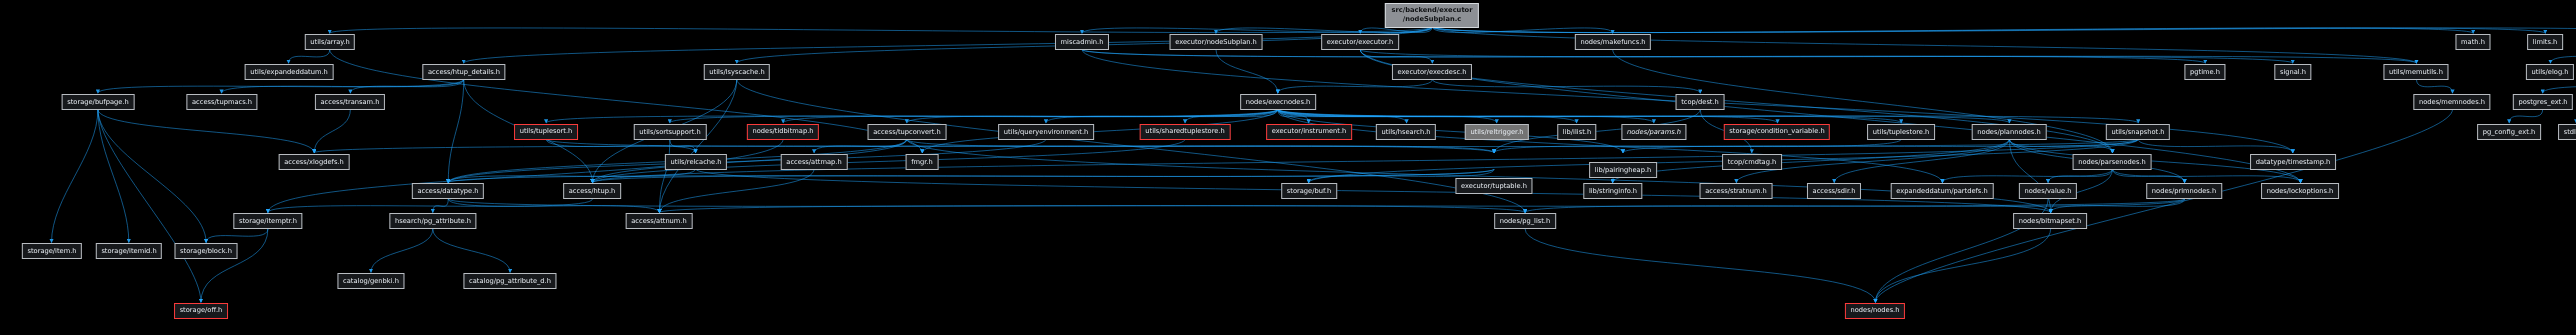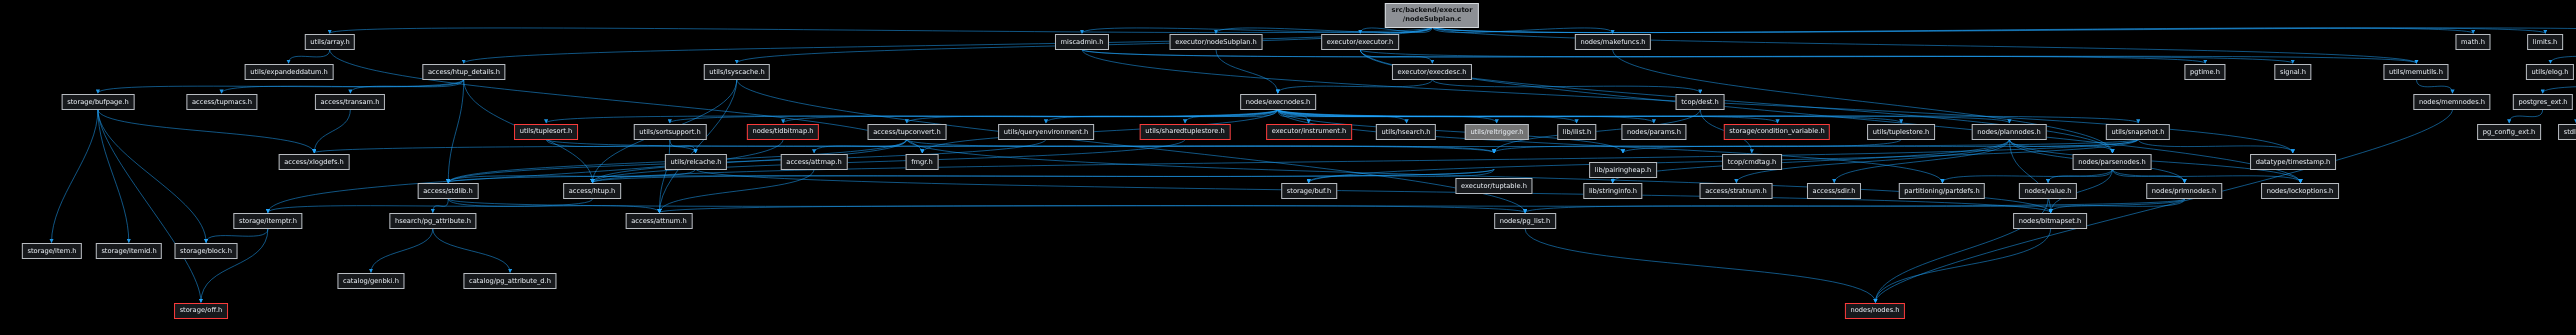--- a/index.html
+++ b/index.html
@@ -194,43 +194,43 @@
     <div class="node red" title="utils/tuplesort.h" style="left: 546px; top: 124px; background: rgb(23, 25, 28); color: rgb(231, 236, 242); border-color: rgb(251, 59, 59);">utils/tuplesort.h</div>
     <div class="node" title="utils/sortsupport.h" style="left: 670px; top: 124px; background: rgb(23, 25, 28); color: rgb(231, 236, 242);">utils/sortsupport.h</div>
     <div class="node red" title="nodes/tidbitmap.h" style="left: 783px; top: 124px; background: rgb(23, 25, 28); color: rgb(231, 236, 242); border-color: rgb(251, 59, 59);">nodes/tidbitmap.h</div>
     <div class="node" title="access/tupconvert.h" style="left: 907px; top: 124px; background: rgb(23, 25, 28); color: rgb(231, 236, 242);">access/tupconvert.h</div>
     <div class="node" title="utils/queryenvironment.h" style="left: 1046px; top: 124px; background: rgb(23, 25, 28); color: rgb(231, 236, 242);">utils/queryenvironment.h</div>
     <div class="node red" title="utils/sharedtuplestore.h" style="left: 1185px; top: 124px; background: rgb(23, 25, 28); color: rgb(231, 236, 242); border-color: rgb(251, 59, 59);">utils/sharedtuplestore.h</div>
     <div class="node red" title="executor/instrument.h" style="left: 1309px; top: 124px; background: rgb(23, 25, 28); color: rgb(231, 236, 242); border-color: rgb(251, 59, 59);">executor/instrument.h</div>
     <div class="node" title="utils/hsearch.h" style="left: 1406px; top: 124px; background: rgb(23, 25, 28); color: rgb(231, 236, 242);">utils/hsearch.h</div>
     <div class="node" title="utils/reltrigger.h" style="left: 1497px; top: 124px; background: #737373; color: rgb(231, 236, 242);">utils/reltrigger.h</div>
     <div class="node" title="lib/ilist.h" style="left: 1577px; top: 124px; background: rgb(23, 25, 28); color: rgb(231, 236, 242);">lib/ilist.h</div>
-    <div class="node" title="nodes/params.h" style="left: 1654px; top: 124px; background: rgb(23, 25, 28); color: rgb(231, 236, 242);">nodes/params.h</div>
+    <div class="node" title="nodes/params.h" style="left: 1654px; top: 124px; background: rgb(23, 25, 28); color: rgb(231, 236, 242); font-style: italic;">nodes/params.h</div>
     <div class="node red" title="storage/condition_variable.h" style="left: 1777px; top: 124px; background: rgb(23, 25, 28); color: rgb(231, 236, 242); border-color: rgb(251, 59, 59);">storage/condition_variable.h</div>
     <div class="node" title="utils/tuplestore.h" style="left: 1901px; top: 124px; background: rgb(23, 25, 28); color: rgb(231, 236, 242);">utils/tuplestore.h</div>
     <div class="node" title="nodes/plannodes.h" style="left: 2009px; top: 124px; background: rgb(23, 25, 28); color: rgb(231, 236, 242);">nodes/plannodes.h</div>
     <div class="node" title="utils/snapshot.h" style="left: 2138px; top: 124px; background: rgb(23, 25, 28); color: rgb(231, 236, 242);">utils/snapshot.h</div>
     <div class="node" title="pg_config_ext.h" style="left: 2509px; top: 124px; background: rgb(23, 25, 28); color: rgb(231, 236, 242);">pg_config_ext.h</div>
     <div class="node" title="stdlib.h" style="left: 2576px; top: 124px; background: rgb(23, 25, 28); color: rgb(231, 236, 242);">stdlib.h</div>
     <div class="node" title="access/xlogdefs.h" style="left: 314px; top: 154px; background: rgb(23, 25, 28); color: rgb(231, 236, 242);">access/xlogdefs.h</div>
     <div class="node" title="utils/relcache.h" style="left: 696px; top: 154px; background: rgb(23, 25, 28); color: rgb(231, 236, 242);">utils/relcache.h</div>
     <div class="node" title="access/attmap.h" style="left: 814px; top: 154px; background: rgb(23, 25, 28); color: rgb(231, 236, 242);">access/attmap.h</div>
     <div class="node" title="fmgr.h" style="left: 922px; top: 154px; background: rgb(23, 25, 28); color: rgb(231, 236, 242);">fmgr.h</div>
     <div class="node" title="executor/tuptable.h" style="left: 1494px; top: 154px; background: rgb(23, 25, 28); color: rgb(231, 236, 242); margin-top: 24px;">executor/tuptable.h</div>
     <div class="node" title="lib/pairingheap.h" style="left: 1623px; top: 162px; background: rgb(23, 25, 28); color: rgb(231, 236, 242);">lib/pairingheap.h</div>
     <div class="node" title="tcop/cmdtag.h" style="left: 1752px; top: 154px; background: rgb(23, 25, 28); color: rgb(231, 236, 242);">tcop/cmdtag.h</div>
     <div class="node" title="nodes/parsenodes.h" style="left: 2112px; top: 154px; background: rgb(23, 25, 28); color: rgb(231, 236, 242);">nodes/parsenodes.h</div>
     <div class="node" title="datatype/timestamp.h" style="left: 2293px; top: 154px; background: rgb(23, 25, 28); color: rgb(231, 236, 242);">datatype/timestamp.h</div>
-    <div class="node" title="access/tupdesc.h" style="left: 448px; top: 183px; background: rgb(23, 25, 28); color: rgb(231, 236, 242);">access/stdlib.h</div>
+    <div class="node" title="access/tupdesc.h" style="left: 448px; top: 183px; background: rgb(23, 25, 28); color: rgb(231, 236, 242);">access/datatype.h</div>
     <div class="node" title="access/htup.h" style="left: 592px; top: 183px; background: rgb(23, 25, 28); color: rgb(231, 236, 242);">access/htup.h</div>
     <div class="node" title="storage/buf.h" style="left: 1309px; top: 183px; background: rgb(23, 25, 28); color: rgb(231, 236, 242);">storage/buf.h</div>
     <div class="node" title="lib/stringinfo.h" style="left: 1613px; top: 183px; background: rgb(23, 25, 28); color: rgb(231, 236, 242);">lib/stringinfo.h</div>
     <div class="node" title="access/stratnum.h" style="left: 1736px; top: 183px; background: rgb(23, 25, 28); color: rgb(231, 236, 242);">access/stratnum.h</div>
     <div class="node" title="access/sdir.h" style="left: 1834px; top: 183px; background: rgb(23, 25, 28); color: rgb(231, 236, 242);">access/sdir.h</div>
-    <div class="node" title="partitioning/partdefs.h" style="left: 1942px; top: 183px; background: rgb(23, 25, 28); color: rgb(231, 236, 242);">partitioning/partdefs.h</div>
+    <div class="node" title="partitioning/partdefs.h" style="left: 1942px; top: 183px; background: rgb(23, 25, 28); color: rgb(231, 236, 242);">expandeddatum/partdefs.h</div>
     <div class="node" title="nodes/value.h" style="left: 2048px; top: 183px; background: rgb(23, 25, 28); color: rgb(231, 236, 242);">nodes/value.h</div>
     <div class="node" title="nodes/primnodes.h" style="left: 2184px; top: 183px; background: rgb(23, 25, 28); color: rgb(231, 236, 242);">nodes/primnodes.h</div>
     <div class="node" title="nodes/lockoptions.h" style="left: 2300px; top: 183px; background: rgb(23, 25, 28); color: rgb(231, 236, 242);">nodes/lockoptions.h</div>
     <div class="node" title="storage/itemptr.h" style="left: 268px; top: 213px; background: rgb(23, 25, 28); color: rgb(231, 236, 242);">storage/itemptr.h</div>
     <div class="node" title="catalog/pg_attribute.h" style="left: 433px; top: 213px; background: rgb(23, 25, 28); color: rgb(231, 236, 242);">hsearch/pg_attribute.h</div>
     <div class="node" title="access/attnum.h" style="left: 659px; top: 213px; background: rgb(23, 25, 28); color: rgb(231, 236, 242);">access/attnum.h</div>
     <div class="node" title="nodes/pg_list.h" style="left: 1525px; top: 213px; background: rgb(23, 25, 28); color: rgb(231, 236, 242);">nodes/pg_list.h</div>
     <div class="node" title="nodes/bitmapset.h" style="left: 2050px; top: 213px; background: rgb(23, 25, 28); color: rgb(231, 236, 242);">nodes/bitmapset.h</div>
     <div class="node" title="storage/item.h" style="left: 52px; top: 243px; background: rgb(23, 25, 28); color: rgb(231, 236, 242);">storage/item.h</div>
     <div class="node" title="storage/itemid.h" style="left: 129px; top: 243px; background: rgb(23, 25, 28); color: rgb(231, 236, 242);">storage/itemid.h</div>

